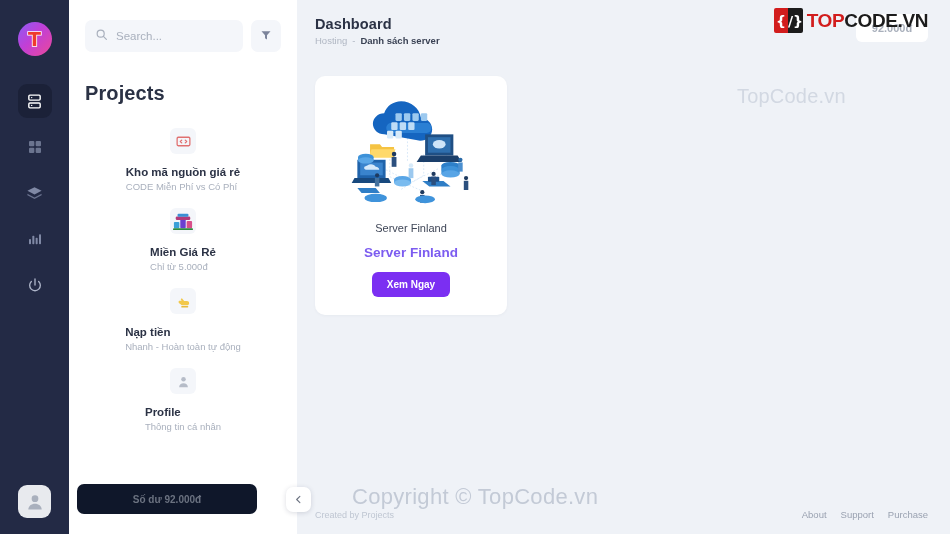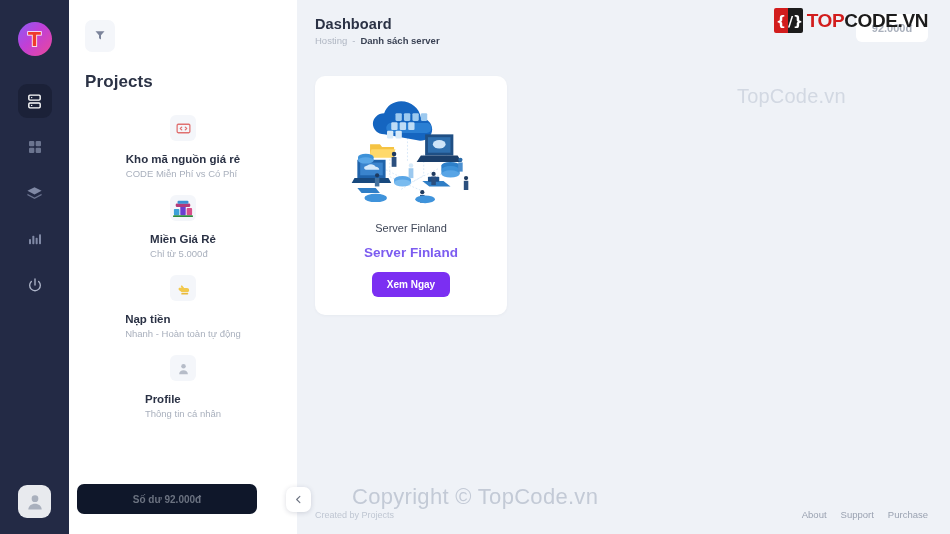--- a/index.html
+++ b/index.html
@@ -100,22 +100,22 @@
   }
   .search-box input::placeholder { color: #a9b0bd; }
   .filter-btn {
     width: 30px; height: 32px;
     background: #f4f6fa;
     border-radius: 7px;
     display: flex; align-items: center; justify-content: center;
     cursor: pointer;
   }
   .projects-title {
-    margin-top: 20px;
-    font-size: 17px;
+    margin-top: 30px;
+    font-size: 20px;
     font-weight: 700;
     color: #2b3245;
     letter-spacing: .1px;
   }
   .proj-list { margin-top: 16px; }
   .proj-item {
     display: flex;
     align-items: center;
     gap: 11px;
     padding: 7px 0;
@@ -388,20 +388,29 @@
       <svg width="20" height="20" viewBox="0 0 24 24" fill="#a9b0bd">
         <circle cx="12" cy="8" r="4"></circle>
         <path d="M4 21c0-4.4 3.6-7 8-7s8 2.6 8 7z"></path>
       </svg>
     </div>
   </div>
 
   <div class="sidebar">
 
     <div class="search-row">
+      <div class="search-box">
+        <span>
+          <svg width="13" height="13" viewBox="0 0 24 24" fill="none" stroke="#a9b0bd" stroke-width="2.2" stroke-linecap="round">
+            <circle cx="10.5" cy="10.5" r="6.5"></circle>
+            <line x1="15.5" y1="15.5" x2="21" y2="21"></line>
+          </svg>
+        </span>
+        <input type="text" placeholder="Search..." style="">
+      </div>
       <div class="filter-btn">
         <span>
           <svg width="12" height="12" viewBox="0 0 24 24" fill="#7c849b">
             <path d="M3 4.5h18l-7 8.2V21l-4-2.4v-5.9z"></path>
           </svg>
         </span>
       </div>
     </div>
 
     <div class="projects-title">Projects</div>

